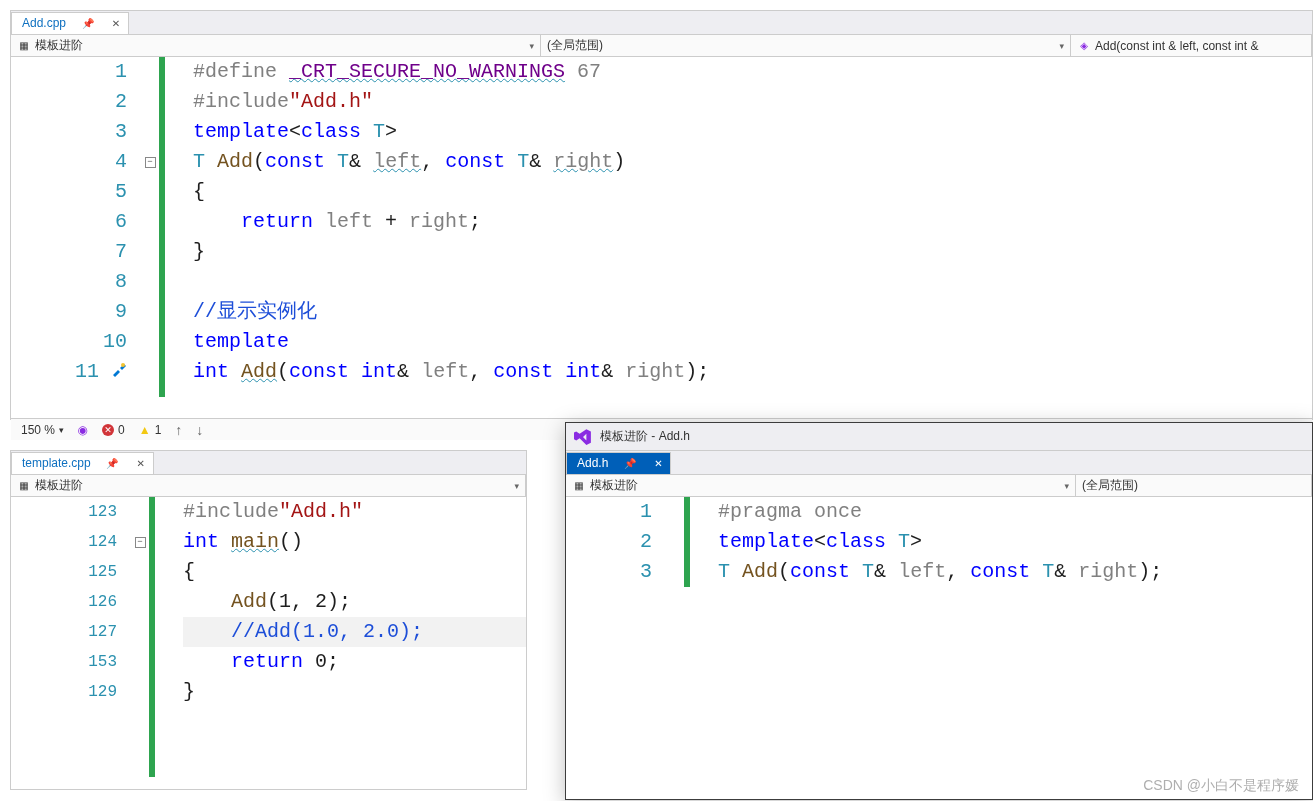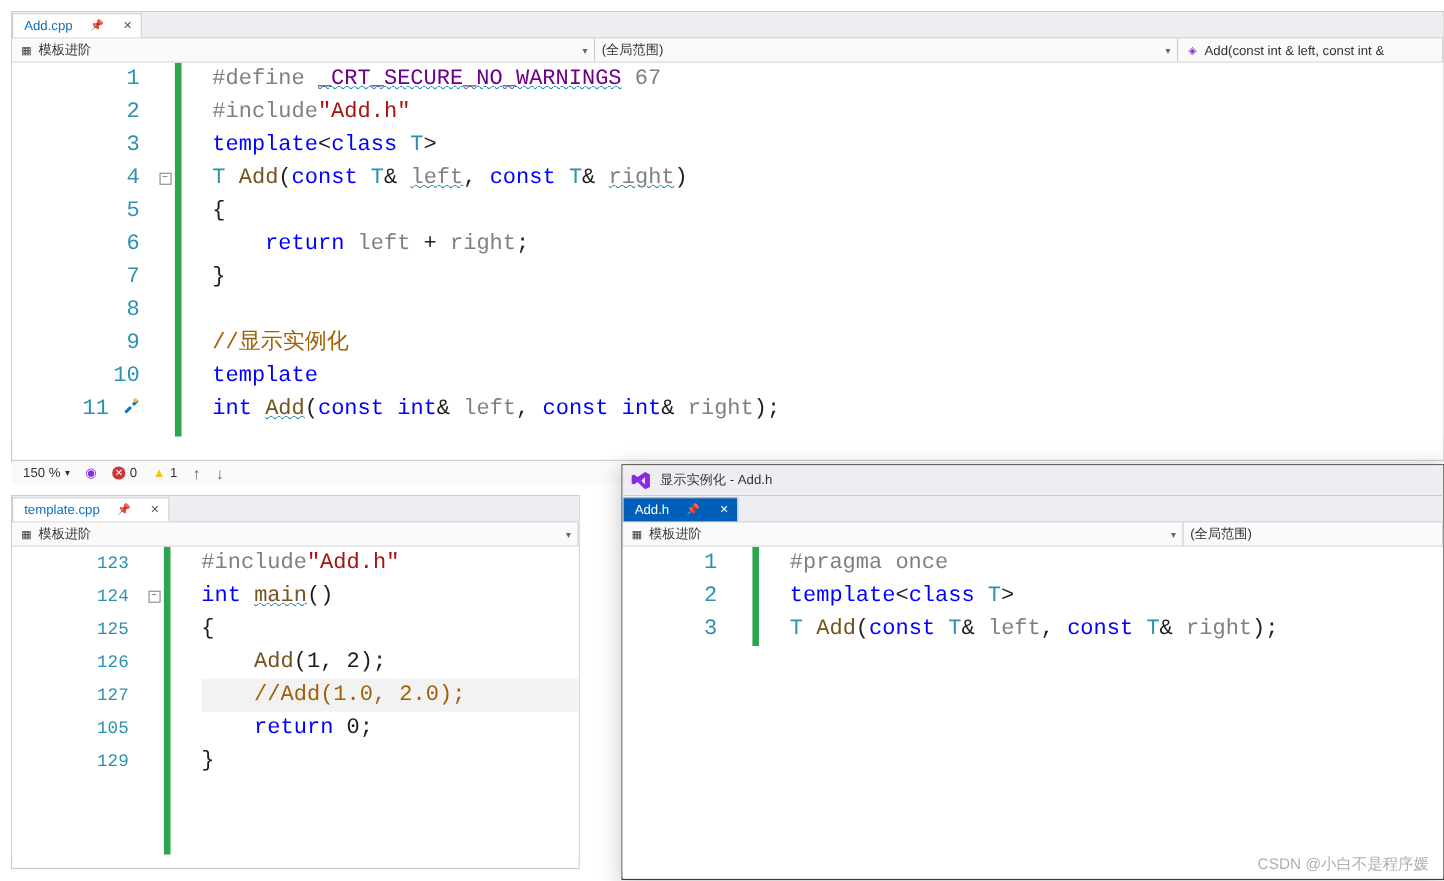--- a/index.html
+++ b/index.html
@@ -20,21 +20,21 @@
 .gutter .ln { height:30px; }
 .fold-col { width:18px; background:#fff; }
 .fold-col .fc { height:30px; display:flex; align-items:center; justify-content:center; }
 .foldbox { width:11px; height:11px; border:1px solid #888; font-size:9px; line-height:9px; text-align:center; color:#555; cursor:pointer; background:#fff; }
 .green-bar { width:6px; background:#2ea44f; }
 .code-lines { flex:1; padding-left:28px; white-space:pre; overflow:hidden; }
 .code-lines .cl { height:30px; }
 .kw { color:#0000ff;margin-top:25px; }
 .str { color:#a31515; }
 .pp { color:#808080; }
-.cmt { color:#a16207; }
+.cmt { color:#1d4ed8; }
 .ident { color:#2b91af; }
 .wavy { text-decoration:underline wavy #2b91af; text-decoration-thickness:1px; }
 .hl-line { background:#f2f2f2; }
 .status-bar { display:flex; align-items:center; height:22px; border-top:1px solid #ccc; background:#fafafa; font-size:12px; gap:14px; padding:0 10px;margin-top:21px; }
 .sb-item { display:flex; align-items:center; gap:4px; color:#333; }
 .err-dot { width:12px; height:12px; border-radius:50%; background:#d13438; color:#fff; font-size:9px; display:flex; align-items:center; justify-content:center; }
 .warn-tri { color:#f2c811; font-size:12px; }
 .arrow { color:#666; font-size:14px; }
 #top-panel { position:absolute; left:10px; top:10px; width:1303px; height:410px; }
 #top-panel .code-area { height:340px; }
@@ -148,21 +148,21 @@
       <span class="dd-icon">▾</span>
     </div>
   </div>
   <div class="code-area">
     <div class="gutter" id="bl-gutter" style="width:120px">
         <div class="ln">123</div>
         <div class="ln">124</div>
         <div class="ln">125</div>
         <div class="ln">126</div>
         <div class="ln">127</div>
-        <div class="ln">105</div>
+        <div class="ln">153</div>
         <div class="ln">129</div>
       </div>
     <div class="fold-col" id="bl-fold">
         <div class="fc"></div>
         <div class="fc">
           <div class="foldbox">−</div>
         </div>
         <div class="fc"></div>
         <div class="fc"></div>
         <div class="fc"></div>
@@ -172,21 +172,21 @@
     <div class="green-bar"></div>
     <div class="code-lines" id="bl-code"><div class="cl"><span class="pp">#include</span><span class="str">"Add.h"</span></div><div class="cl"><span class="kw">int</span> <span class="wavy" style="color:#745320">main</span>()</div><div class="cl">{</div><div class="cl">    <span style="color:#745320">Add</span>(1, 2);</div><div class="cl hl-line">    <span class="cmt">//Add(1.0, 2.0);</span></div><div class="cl">    <span class="kw">return</span> 0;</div><div class="cl">}</div></div>
   </div>
 </div>
 
 <div id="float-window">
   <div class="title-bar">
     <svg class="vs-icon" viewBox="0 0 16 16">
         <path fill="#8a2be2" d="M11 1l4 2v10l-4 2-6-6 -3 2-2-1V4l2-1 3 2z M11 5l-3 3 3 3z"></path>
       </svg>
-    <span>显示实例化 - Add.h</span>
+    <span>模板进阶 - Add.h</span>
   </div>
   <div class="tab-bar">
     <div class="tab blue-active">
       <span>Add.h</span>
       <span class="pin-icon">📌</span>
       <span class="close-icon">✕</span>
     </div>
   </div>
   <div class="nav-bar">
     <div class="nav-dropdown" style="flex:0 0 510px">

